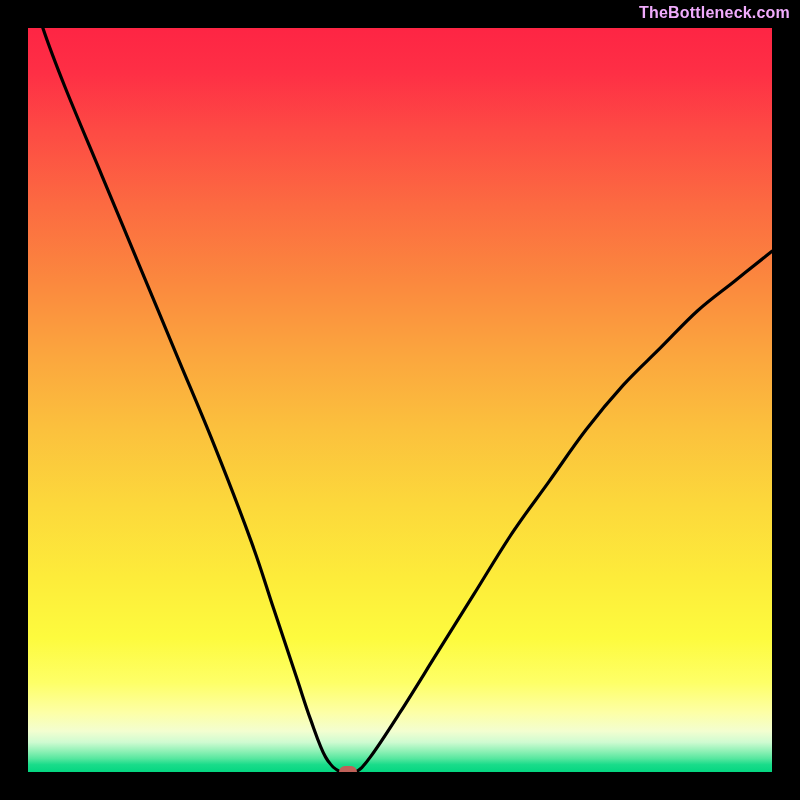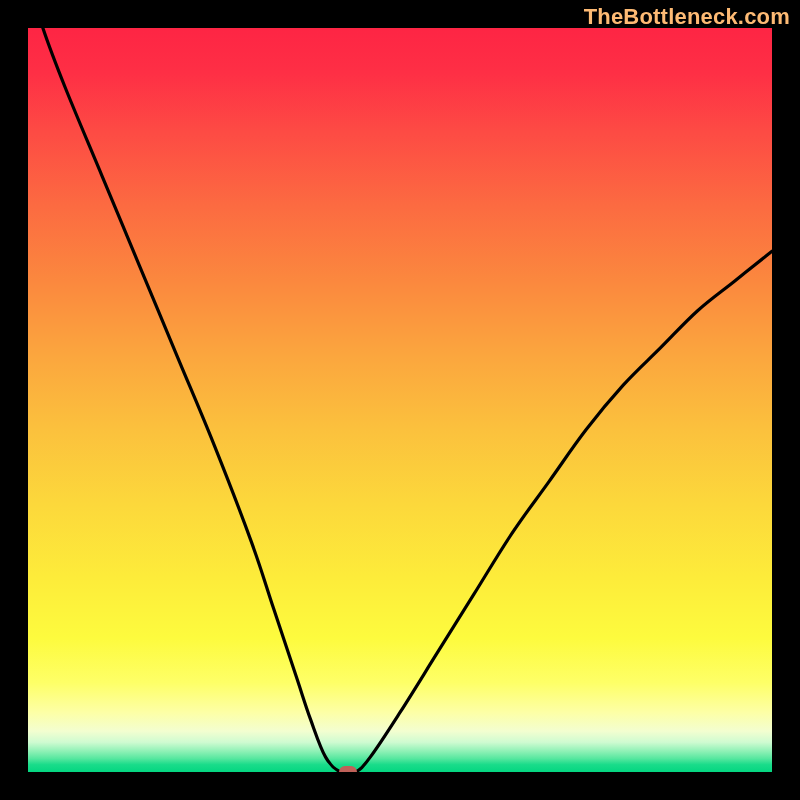--- a/index.html
+++ b/index.html
@@ -14,22 +14,22 @@
   .container {
     position: relative;
     width: 800px;
     height: 800px;
     background: #000000;
   }
   .watermark {
     position: absolute;
     top: 4px;
     right: 10px;
-    color: #fdba74;
-    font-size: 22px;
+    color: #f0abfc;
+    font-size: 16px;
     font-weight: 600;
     letter-spacing: 0.2px;
     z-index: 10;
     user-select: none;
   }
   .plot-area {
     position: absolute;
     left: 28px;
     top: 28px;
     width: 744px;

